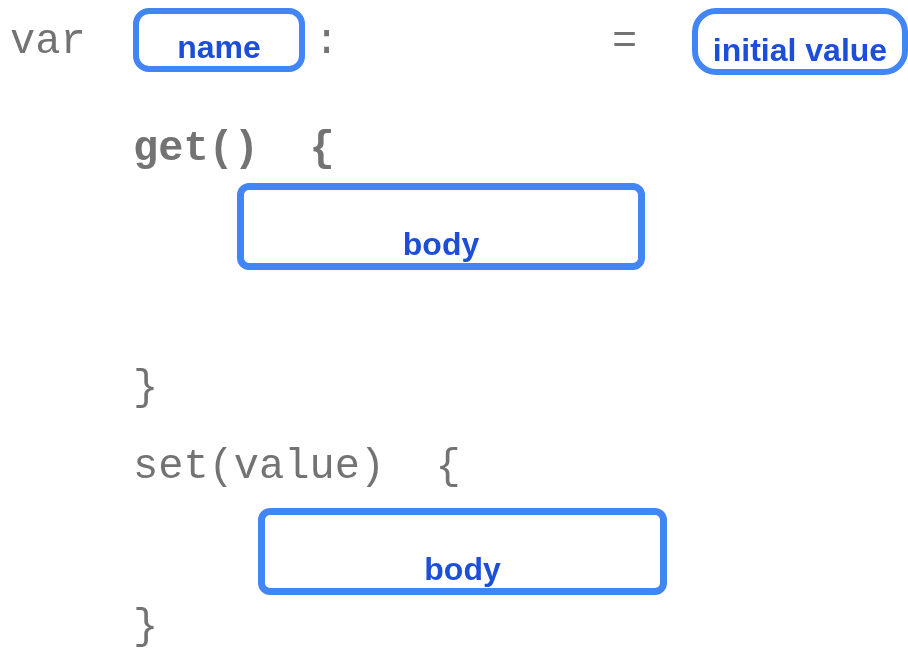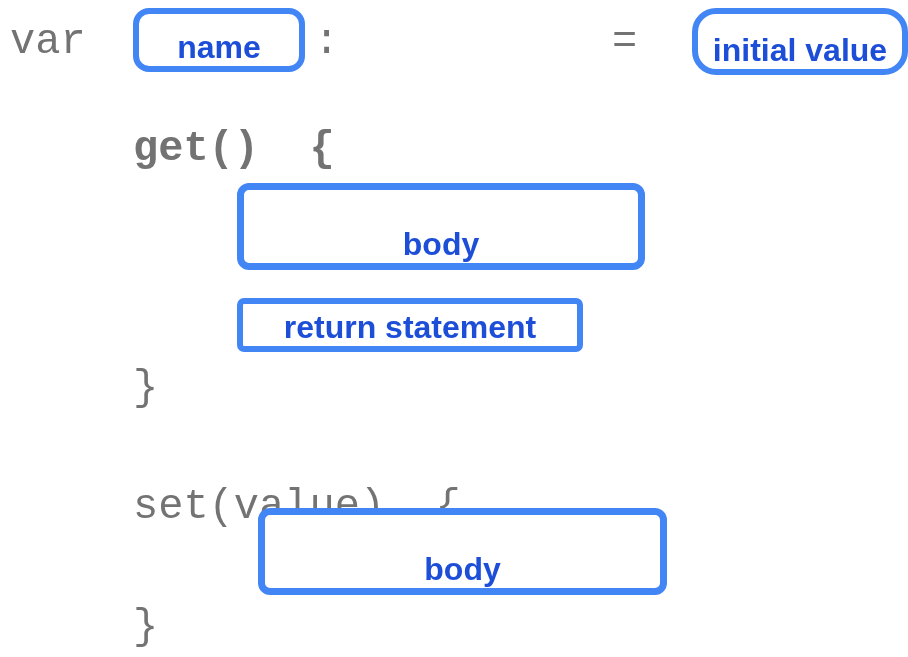--- a/index.html
+++ b/index.html
@@ -45,21 +45,21 @@
   .colon         { left: 314px; top: 21px; }
   .chip-datatype { left: 377px; top: 8px;   width: 208px; height: 67px; border-radius: 14px; }
   .equals        { left: 612px; top: 21px; }
   .chip-initial  { left: 682px; top: 8px;   width: 216px; height: 67px; border-radius: 24px; margin-left: 10px; }
   
   .get-sig       { left: 133px; top: 128px; font-weight: bold; }
   .chip-body-get { left: 237px; top: 183px; width: 408px; height: 87px; border-radius: 12px; border-width: 7px; }
   .chip-return   { left: 237px; top: 298px; width: 346px; height: 54px; border-radius: 7px; }
   .brace-get     { left: 133px; top: 367px; }
   
-  .set-sig       { left: 133px; top: 446px; margin-top: 40px; }
+  .set-sig       { left: 133px; top: 446px; }
   .chip-body-set { left: 258px; top: 508px; width: 409px; height: 87px; border-radius: 12px; border-width: 7px; }
   .brace-set     { left: 133px; top: 606px; }
 </style>
 </head>
 <body>
 
 <div class="canvas">
 
   <span class="mono kw-var">var</span>
 
@@ -75,23 +75,20 @@
   <div class="chip chip-initial">
     <span>initial value</span>
   </div>
 
   <span class="mono get-sig">get()  {</span>
 
   <div class="chip chip-body-get">
     <span>body</span>
   </div>
 
-  <div class="chip chip-return">
-    <span>return statement</span>
-  </div>
 
   <span class="mono brace-get">}</span>
 
   <span class="mono set-sig">set(value)  {</span>
 
   <div class="chip chip-body-set">
     <span>body</span>
   </div>
 
   <span class="mono brace-set">}</span>

